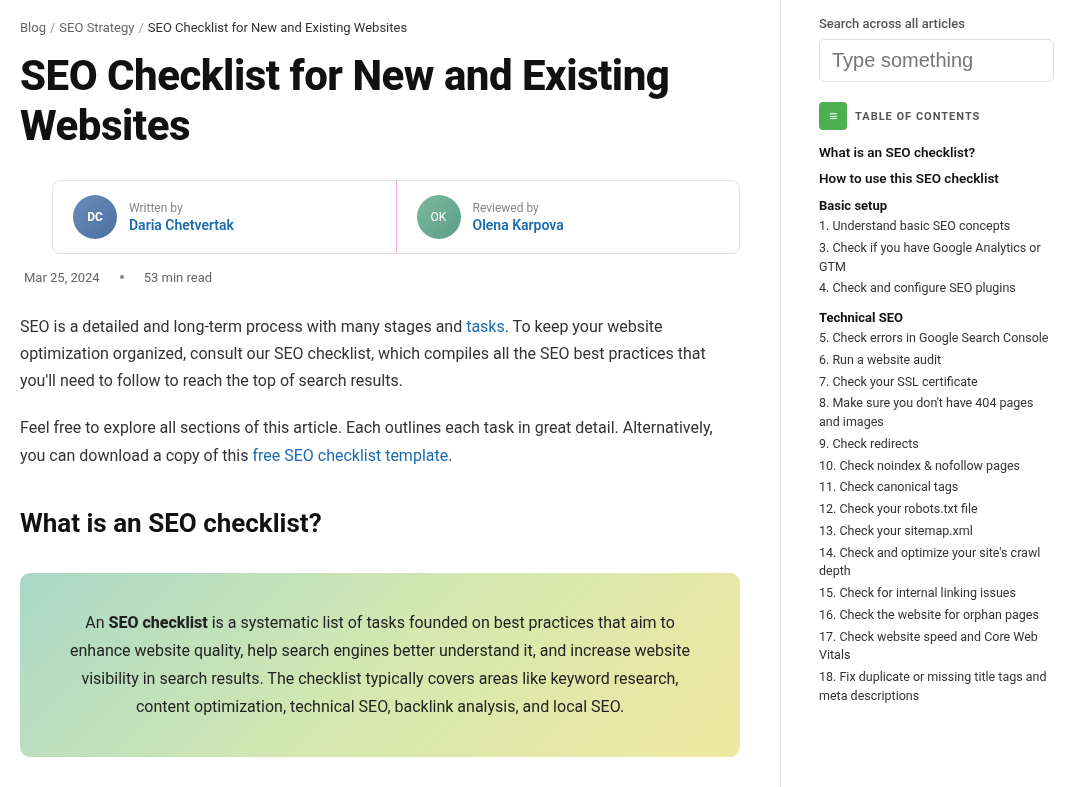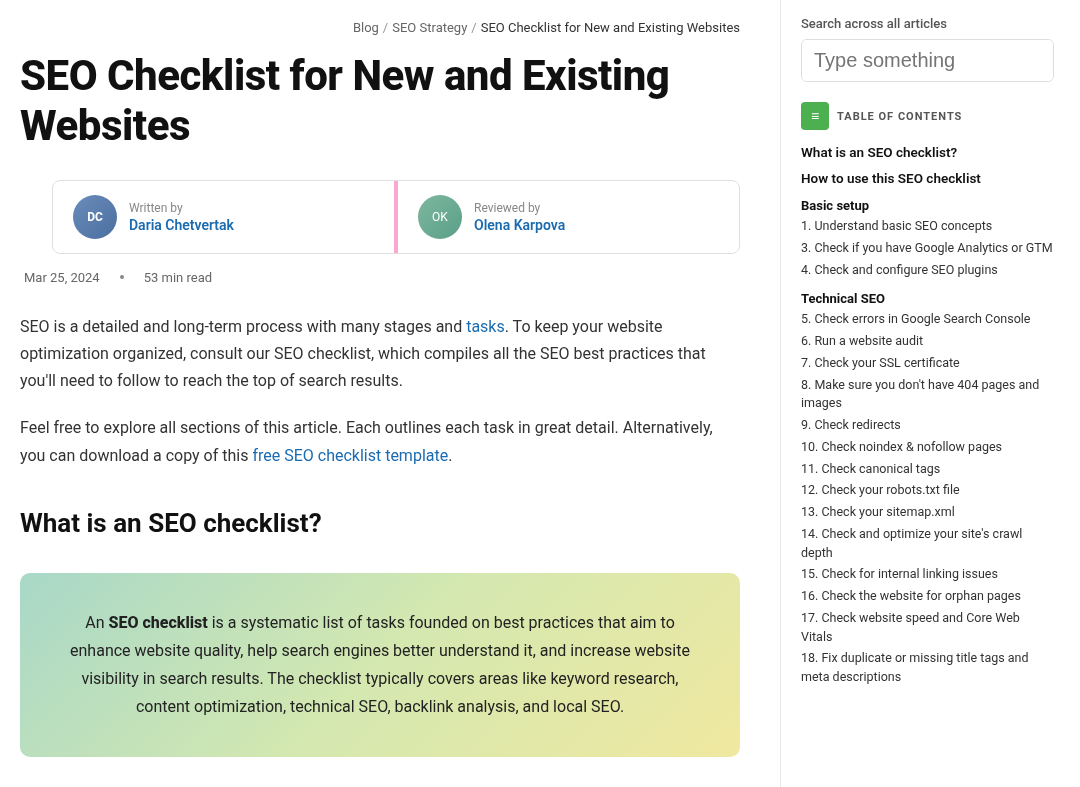--- a/index.html
+++ b/index.html
@@ -21,21 +21,20 @@
     }
 
     
     .breadcrumb {
       font-size: 13px;
       color: #666;
       margin-bottom: 16px;
       display: flex;
       gap: 4px;
       align-items: center;
-      justify-content: flex-end;
     }
     .breadcrumb a {
       color: #666;
       text-decoration: none;
     }
     .breadcrumb .sep { color: #999; }
     .breadcrumb .current { color: #333; }
 
     
     .page-title {
@@ -58,21 +57,21 @@
       margin-left: 32px;
     }
     .author-card {
       flex: 1;
       padding: 14px 20px;
       display: flex;
       align-items: center;
       gap: 12px;
     }
     .author-card + .author-card {
-      border-left: 4px solid #f9a8d4;
+      border-left: 1px solid #f9a8d4;
     }
     .author-avatar {
       width: 44px;
       height: 44px;
       border-radius: 50%;
       overflow: hidden;
       flex-shrink: 0;
       background: #ddd;
       display: flex;
       align-items: center;
@@ -159,21 +158,21 @@
     }
     .highlight-box strong {
       font-weight: 800;
     }
 
     
     .sidebar {
       width: 290px;
       flex-shrink: 0;
       border-left: 1px solid #e8e8e8;
-      padding: 16px 16px 16px 20px;
+      padding: 16px 16px 16px 38px;
       overflow-y: auto;
       max-height: 787px;
     }
 
     .sidebar-search-label {
       font-size: 13px;
       color: #555;
       margin-bottom: 8px;
       font-weight: 500;
     }

